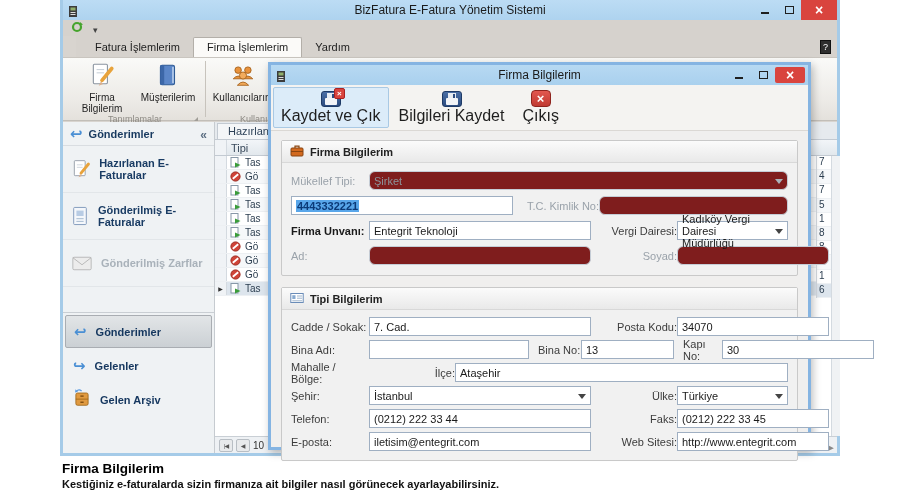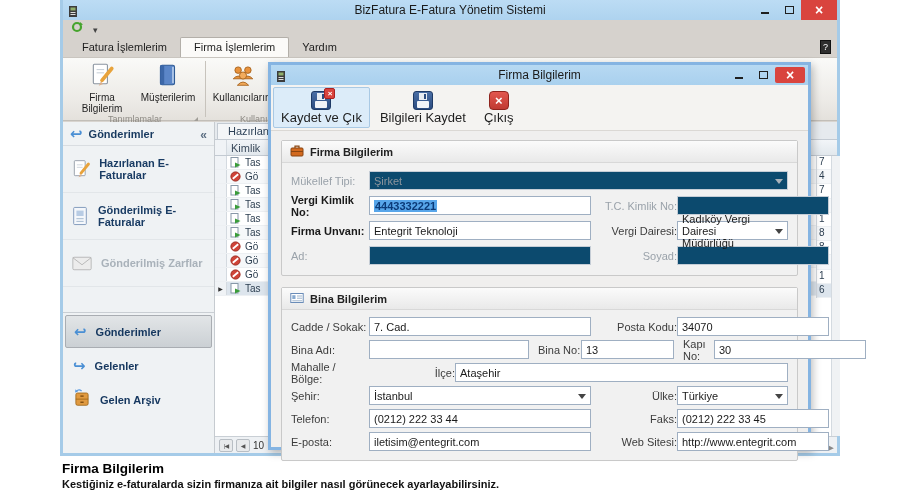--- a/index.html
+++ b/index.html
@@ -18,21 +18,21 @@
   .wbtn i { display:block; }
   .btn-min i { width:8px; height:2px; background:#1f1f1f; margin-top:6px; }
   .btn-max i { width:9px; height:8px; border:1px solid #1f1f1f; background:transparent; }
   .btn-close { width:36px; background:#d9443e; color:#fff; }
   .btn-close::before { content:"×"; font-size:14px; font-weight:bold; line-height:1; }
   .dlg .btn-close { width:30px; border-radius:2px; margin:2px 3px 0 0; height:16px; }
 
   
   .qat { height:16px; background:#d6d2cd; display:flex; align-items:center; gap:10px; padding-left:8px; }
   .qat-dd::before { content:"▾"; font-size:9px; color:#444; }
-  .tabstrip { height:21px; background:#d6d2cd; display:flex; align-items:flex-end; padding-left:6px; position:relative; }
+  .tabstrip { height:21px; background:#d6d2cd; display:flex; align-items:flex-end; padding-left:6px; position:relative;margin-left:13px; }
   .rtab { font-size:11px; color:#1e1e1e; padding:3px 13px 4px; cursor:default; }
   .rtab.active { background:#fbfaf8; border:1px solid #b3afa9; border-bottom:none; border-radius:2px 2px 0 0; }
   .help-box { position:absolute; right:6px; bottom:3px; width:11px; height:14px; background:#2e2e2e; border:1px solid #111;
     color:#fff; font-size:9px; display:flex; align-items:center; justify-content:center; }
   .help-box::before { content:"?"; }
 
   
   .ribbon { height:64px; background:linear-gradient(#fafaf8,#eceae6 70%,#e4e1dc); border-top:1px solid #c9c5bf;
     border-bottom:1px solid #c2beb8; display:flex; align-items:stretch; padding-left:4px; }
   .rgroup { display:flex; flex-direction:column; padding:2px 4px 0; }
@@ -99,21 +99,21 @@
 
   
   .dlg { position:absolute; left:268px; top:62px; width:543px; height:388px; z-index:10;
     border:3px solid #85b4e2; background:#f0efee; box-shadow:2px 3px 8px rgba(0,0,0,.25); }
   .dlg .titlebar { height:20px; background:linear-gradient(#b7d9f2,#a9d0ee); }
   .dlg-toolbar { height:46px; background:#f4f3f1; border-bottom:1px solid #dbd8d4; display:flex; align-items:stretch;
     padding:2px 2px; gap:2px; }
   .tbtn { display:flex; flex-direction:column; align-items:center; justify-content:flex-end; padding:3px 7px 2px;
     border:1px solid transparent; border-radius:2px; }
   .tbtn.hl { background:#dcecf9; border-color:#a9c9e4; }
-  .tbtn-label { font-size:13px; color:#1e1e1e; margin-top:0; white-space:nowrap; }
+  .tbtn-label { font-size:16px; color:#1e1e1e; margin-top:0; white-space:nowrap; }
   .floppy { position:relative; width:20px; height:20px; background:linear-gradient(#4a6ea5,#2c4c80); border:1px solid #1e3a66;
     border-radius:3px; }
   .floppy .shutter { position:absolute; top:1px; left:5px; width:8px; height:7px; background:#e8ecf2; }
   .floppy .shutter::after { content:""; position:absolute; right:1px; top:1px; width:2px; height:5px; background:#2c4c80; }
   .floppy .strip { position:absolute; bottom:1px; left:3px; width:12px; height:7px; background:#f2f4f8; border-radius:1px; }
   .badge-x { position:absolute; top:-4px; right:-5px; width:11px; height:11px; background:#d9443e; border:1px solid #a22;
     border-radius:2px; color:#fff; font-size:8px; font-weight:bold; display:flex; align-items:center; justify-content:center; }
   .badge-x::before { content:"×"; }
   .exit-ico { width:20px; height:20px; background:linear-gradient(#e2574f,#c03a32); border:1px solid #8f241e; border-radius:4px;
     color:#fff; display:flex; align-items:center; justify-content:center; font-weight:bold; font-size:13px; }
@@ -128,21 +128,21 @@
   .f-row { display:flex; align-items:center; height:25px; }
   .grp-addr .f-row { height:23px; }
   .f-label { width:78px; font-size:11px; color:#3c3c3c; flex:none; }
   .f-label.bold { font-weight:bold; color:#1a1a1a; }
   .f-label.dis { color:#9aa2aa; }
   .f-label-r { width:86px; padding-left:12px; flex:none;text-align:right; }
   .f-label-m { width:52px; padding-left:9px; flex:none; }
   .f-input { height:19px; border:1px solid #9fafc2; background:#fff; font-size:11px; color:#1a1a1a; padding:0 4px;
     display:flex; align-items:center; font-family:"Liberation Sans","DejaVu Sans",sans-serif; }
   input.f-input { outline:none; }
-  .f-input.dis { background:#0c4a6e; border-color:#c5cdd6; }
+  .f-input.dis { background:#7f1d1d; border-color:#c5cdd6;border-radius:6px; }
   .w-l { width:222px; flex:none; }
   .flex1 { flex:1; }
   .combo { position:relative; padding-right:16px; justify-content:flex-start; }
   .dd-arrow { position:absolute; right:4px; top:7px; width:0; height:0;
     border-left:4px solid transparent; border-right:4px solid transparent; border-top:5px solid #444; }
   .combo.dis .dd-arrow { border-top-color:#aab2ba; }
   .sel-text { background:#58a6ea; color:#0b3a78; padding:0 1px; font-weight:bold; }
 
   
   .caption { position:absolute; left:62px; top:461px; }
@@ -327,21 +327,21 @@
           <div class="sb-footer-space"></div>
         </div>
       </div>
 
       <div class="grid">
         <div class="g-tabstrip">
           <span class="g-tab">Hazırlana</span>
         </div>
         <div class="g-header">
           <span class="g-gutter"></span>
-          <span class="g-col-label">Kimlik</span>
+          <span class="g-col-label">Tipi</span>
         </div>
 
         <div class="g-row">
           <span class="g-gutter"></span>
           <span class="g-status">
               <svg width="11" height="11" viewBox="0 0 11 11">
                 <rect x="1" y="0.5" width="7" height="9.5" fill="#fff" stroke="#8898a8"></rect>
                 <polygon points="5,5.5 10.5,8 5,10.5" fill="#3a9c3a"></polygon>
               </svg>
             </span>
@@ -521,21 +521,20 @@
         </div>
         <div class="grp-fields">
           <div class="f-row">
             <span class="f-label dis">Mükellef Tipi:</span>
             <div class="f-input combo dis flex1">
               <span style="color:#8c949c">Şirket</span>
               <i class="dd-arrow"></i>
             </div>
           </div>
           <div class="f-row">
-            <span class="f-label bold">Vergi Kimlik No:</span>
             <div class="f-input w-l">
               <span class="sel-text">4443332221</span>
             </div>
             <span class="f-label dis f-label-r">T.C. Kimlik No:</span>
             <input class="f-input dis flex1" disabled="" value="" style="">
           </div>
           <div class="f-row">
             <span class="f-label bold">Firma Unvanı:</span>
             <input class="f-input w-l" value="Entegrit Teknoloji" style="">
             <span class="f-label f-label-r">Vergi Dairesi:</span>
@@ -557,35 +556,35 @@
         <div class="grp-header">
           <span>
             <svg width="14" height="12" viewBox="0 0 14 12">
                 <rect x="0.8" y="1.5" width="12.4" height="9" fill="#fff" stroke="#6a8cb8"></rect>
                 <rect x="2.3" y="3.2" width="3.2" height="3.8" fill="#88aad0"></rect>
                 <line x1="7" y1="4" x2="12" y2="4" stroke="#9fb4cc"></line>
                 <line x1="7" y1="6.2" x2="12" y2="6.2" stroke="#9fb4cc"></line>
                 <line x1="2.3" y1="8.8" x2="12" y2="8.8" stroke="#9fb4cc"></line>
               </svg>
           </span>
-          <span class="grp-title">Bina Bilgilerim</span>
+          <span class="grp-title">Tipi Bilgilerim</span>
         </div>
         <div class="grp-fields">
           <div class="f-row">
             <span class="f-label">Cadde / Sokak:</span>
             <input class="f-input w-l" value="7. Cad." style="">
             <span class="f-label f-label-r">Posta Kodu:</span>
             <input class="f-input flex1" value="34070" style="">
           </div>
           <div class="f-row">
             <span class="f-label">Bina Adı:</span>
             <input class="f-input" style="width: 160px; flex: 0 0 auto;" value="">
             <span class="f-label f-label-m">Bina No:</span>
             <input class="f-input" style="width: 93px; flex: 0 0 auto;" value="13">
-            <span class="f-label f-label-m" style="width:40px">Kapı No:</span>
+            <span class="f-label f-label-m" style="width:48px">Kapı No:</span>
             <input class="f-input flex1" value="30" style="">
           </div>
           <div class="f-row">
             <span class="f-label">Mahalle / Bölge:</span>
             <span class="f-label f-label-r">İlçe:</span>
             <input class="f-input flex1" value="Ataşehir" style="">
           </div>
           <div class="f-row">
             <span class="f-label">Şehir:</span>
             <div class="f-input combo w-l">

